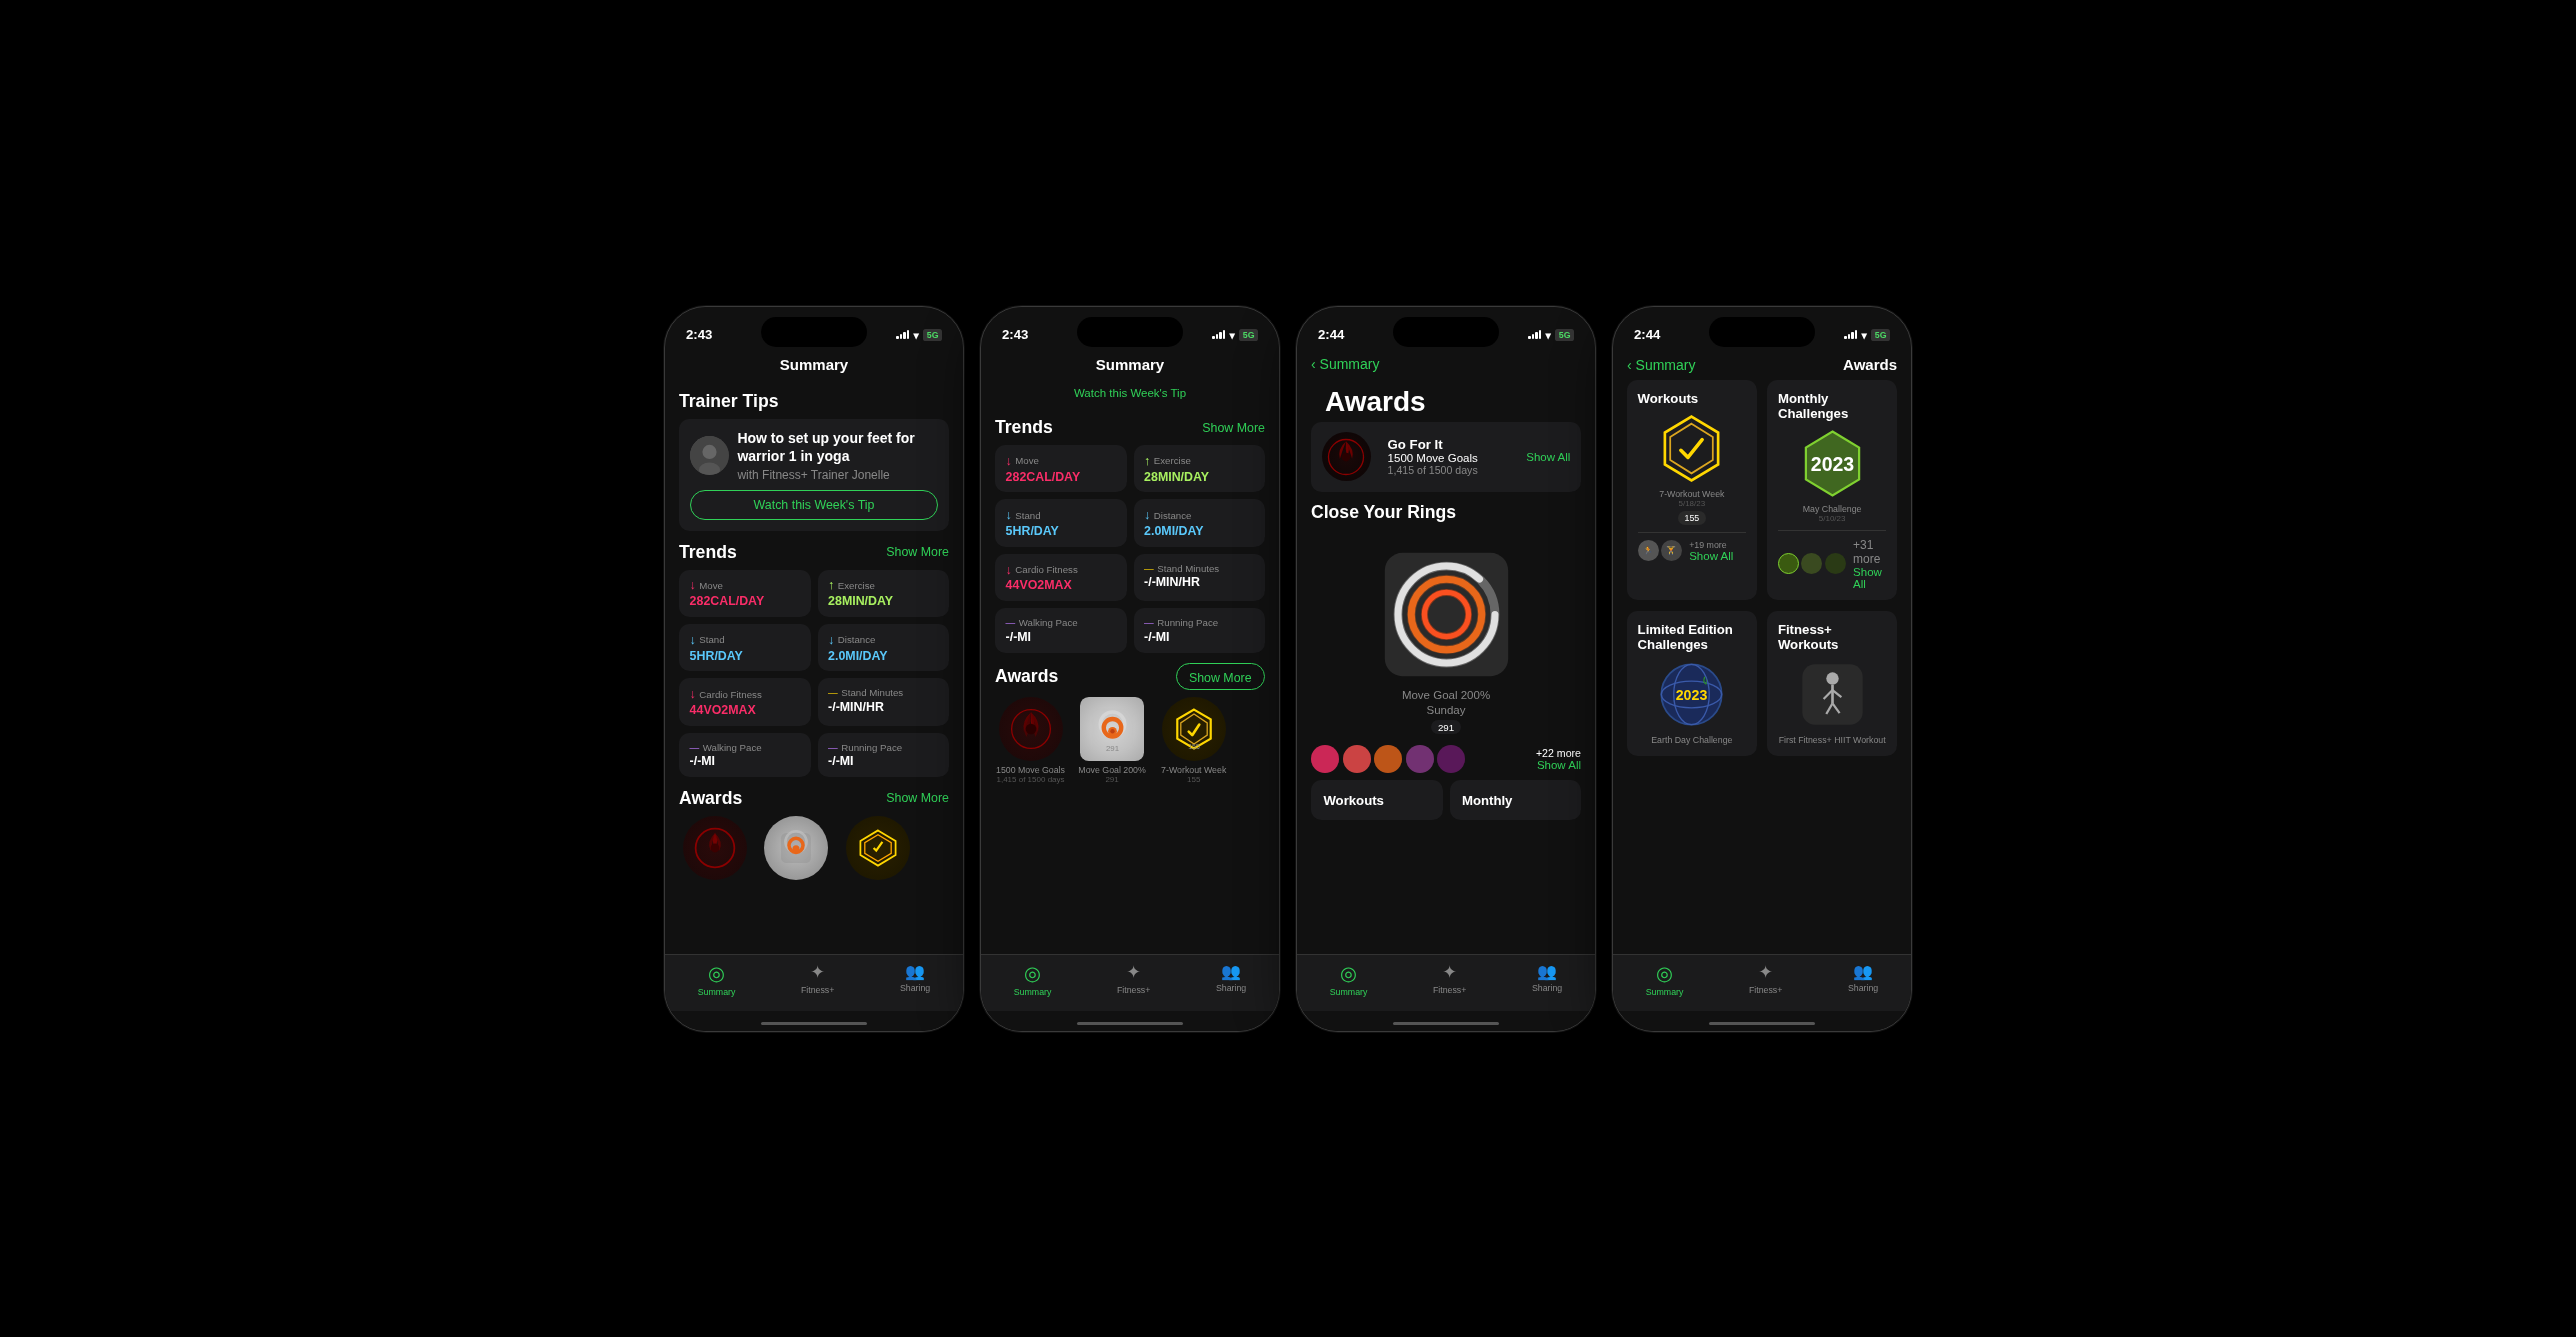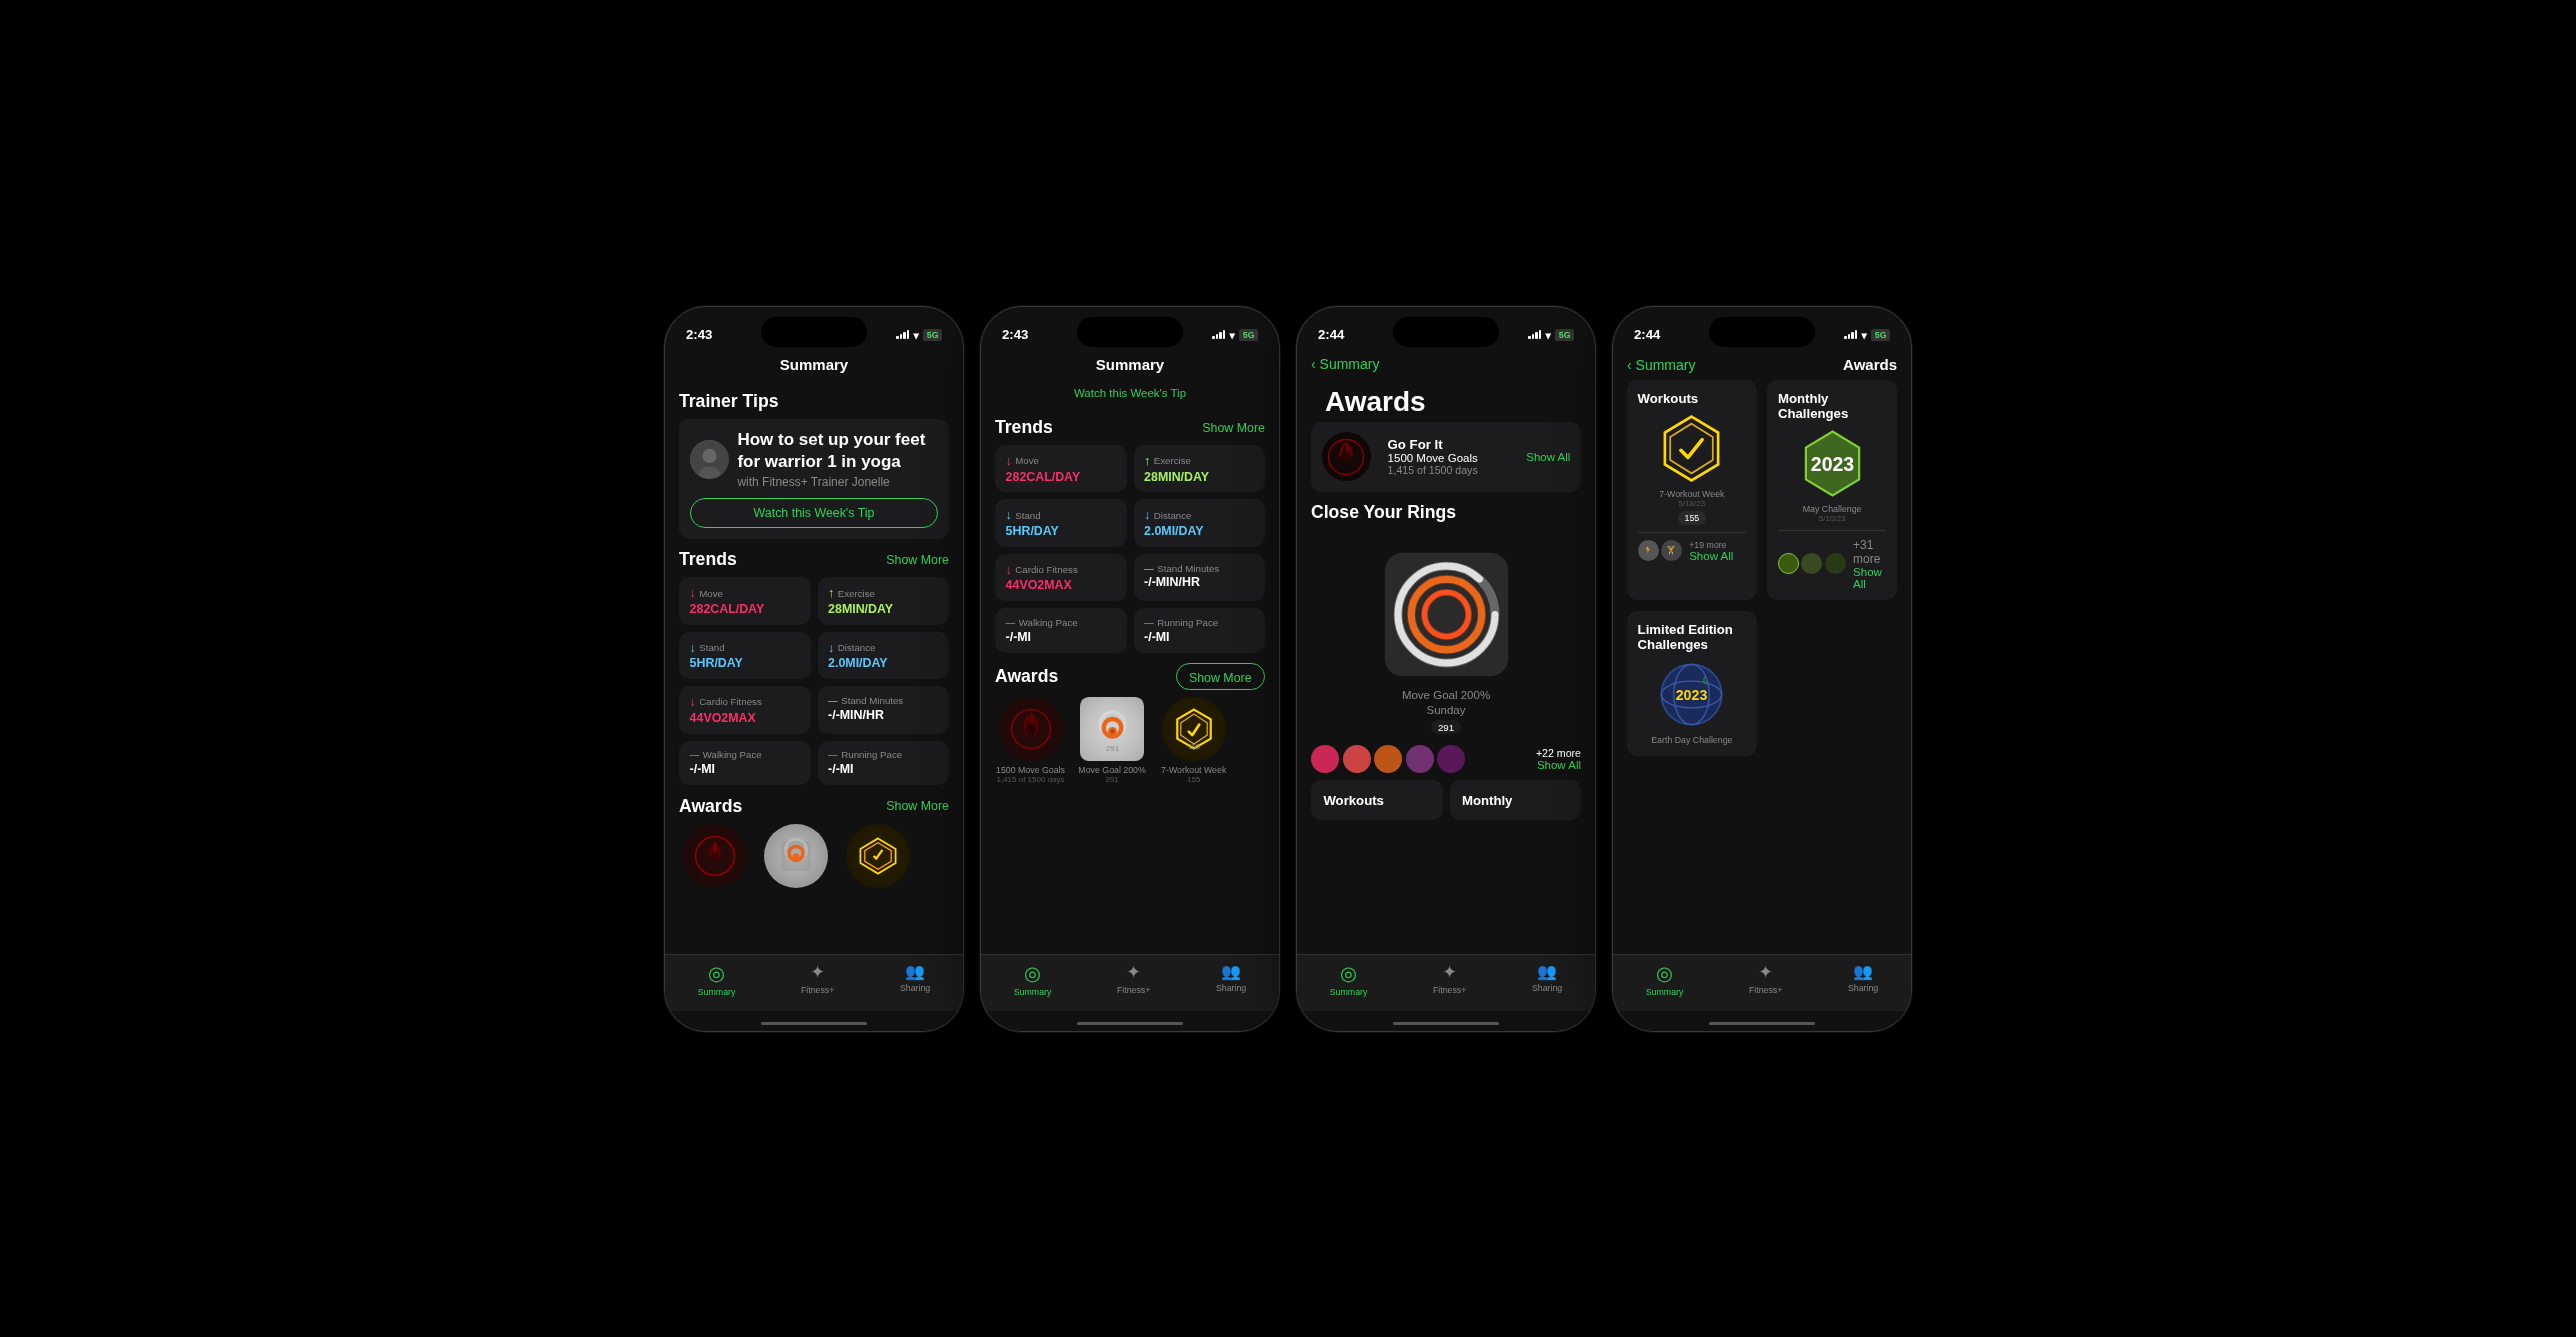--- a/index.html
+++ b/index.html
@@ -129,21 +129,21 @@
       margin-bottom: 8.8px;
     }
     .trainer-avatar {
       width: 39px; height: 39px;
       border-radius: 50%;
       background: linear-gradient(135deg, #555, #333);
       overflow: hidden;
       flex-shrink: 0;
     }
     .trainer-text {}
-    .trainer-tip-title { color: #fff; font-size: 17px; font-weight: 600; line-height: 1.3; }
+    .trainer-tip-title { color: #fff; font-size: 14px; font-weight: 600; line-height: 1.3; }
     .trainer-tip-sub { color: #888; font-size: 12px; margin-top: 2px; }
     .watch-btn {
       border: 1.3px solid #30D158;
       border-radius: 17.6px;
       padding: 7px 0;
       text-align: center;
       color: #30D158;
       font-size: 12.4px;
       font-weight: 500;
       width: 100%;
@@ -809,20 +809,36 @@
 
                 <text x="40" y="46" text-anchor="middle" fill="#FFD700" font-size="16" font-weight="bold">2023</text>
 
                 <path d="M55 20 Q60 25 55 30 Q58 22 55 20Z" fill="#2a8a2a" opacity="0.8"></path>
                 <path d="M55 20 Q52 27 57 28" fill="none" stroke="#2a8a2a" stroke-width="1.5"></path>
               </svg>
             </div>
             <div class="award-cat-label">Earth Day Challenge</div>
           </div>
 
+          <div class="award-category-section">
+            <div class="award-cat-title">Fitness+ Workouts</div>
+            <div style="display:flex;justify-content:center;margin-bottom:5.3px">
+              <svg width="71" height="71" viewBox="0 0 80 80">
+                <rect x="6" y="6" width="68" height="68" rx="14" fill="#2a2a2a"></rect>
+
+                <circle cx="40" cy="22" r="7" fill="#aaa"></circle>
+                <line x1="40" y1="29" x2="40" y2="50" stroke="#aaa" stroke-width="3"></line>
+                <line x1="40" y1="35" x2="30" y2="45" stroke="#aaa" stroke-width="2.5"></line>
+                <line x1="40" y1="35" x2="50" y2="43" stroke="#aaa" stroke-width="2.5"></line>
+                <line x1="40" y1="50" x2="33" y2="62" stroke="#aaa" stroke-width="2.5"></line>
+                <line x1="40" y1="50" x2="48" y2="61" stroke="#aaa" stroke-width="2.5"></line>
+              </svg>
+            </div>
+            <div class="award-cat-label">First Fitness+ HIIT Workout</div>
+          </div>
         </div>
       </div>
       <div class="tab-bar">
         <div class="tab-item">
           <span class="tab-icon tab-icon-active">◎</span>
           <span class="tab-label tab-label-active">Summary</span>
         </div>
         <div class="tab-item">
           <span class="tab-icon" style="color:#888;font-size:17.6px">✦</span>
           <span class="tab-label">Fitness+</span>

